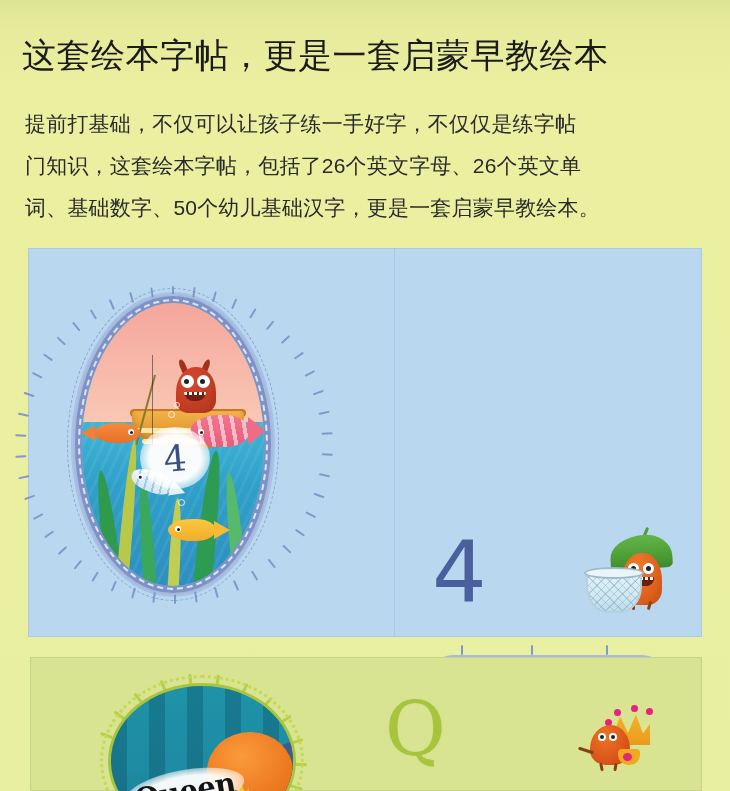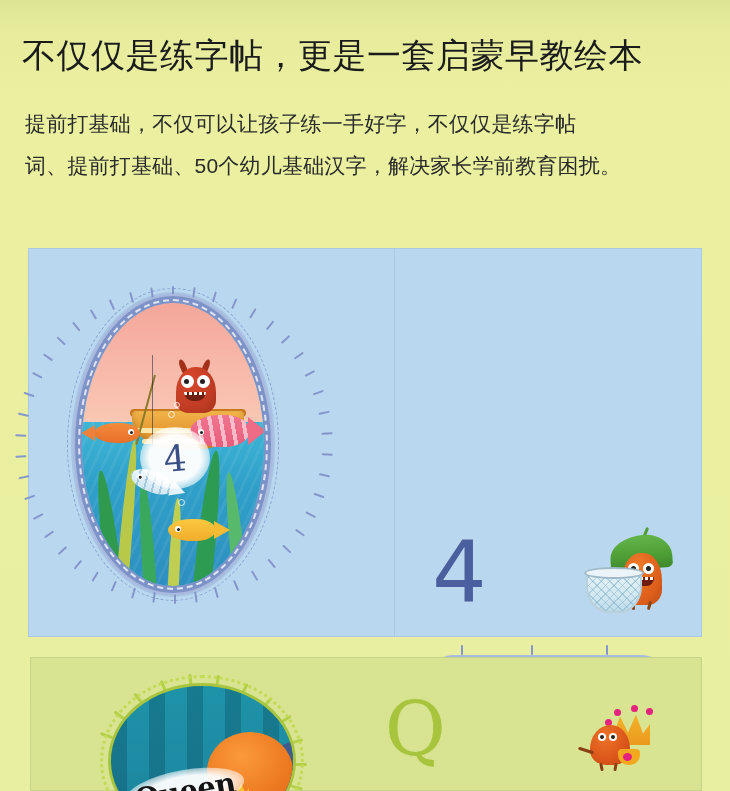--- a/index.html
+++ b/index.html
@@ -244,24 +244,25 @@
     background:#f2a81f;border-radius:4px 4px 10px 10px;}
   .qm-skirt:after{content:"";position:absolute;left:5px;top:4px;width:9px;height:8px;
     background:#e6227f;border-radius:50%;}
 </style>
 </head>
 <body>
 
 <div id="page">
 
   <div class="hdr">
-    <div class="title">不仅仅是练字帖，更是一套启蒙早教绘本</div>
+    <div class="title">这套绘本字帖，更是一套启蒙早教绘本</div>
     <div class="body-copy">
       <span class="ln">提前打基础，不仅可以让孩子练一手好字，不仅仅是练字帖</span>
-      <span class="ln">词、提前打基础、50个幼儿基础汉字，解决家长学前教育困扰。</span>
+      <span class="ln">门知识，这套绘本字帖，包括了26个英文字母、26个英文单</span>
+      <span class="ln">词、基础数字、50个幼儿基础汉字，更是一套启蒙早教绘本。</span>
     </div>
   </div>
 
   <div class="blue-panel">
     <div class="spread-gutter"></div>
 
     <div class="oval-wrap">
       <div class="frame-spikes" id="ovalSpikes">
           <i style="transform: rotate(0deg) translate(-50%, 0px) translateY(-159px);"></i>
           <i style="transform: rotate(7.82609deg) translate(-50%, 0px) translateY(-159px);"></i>

